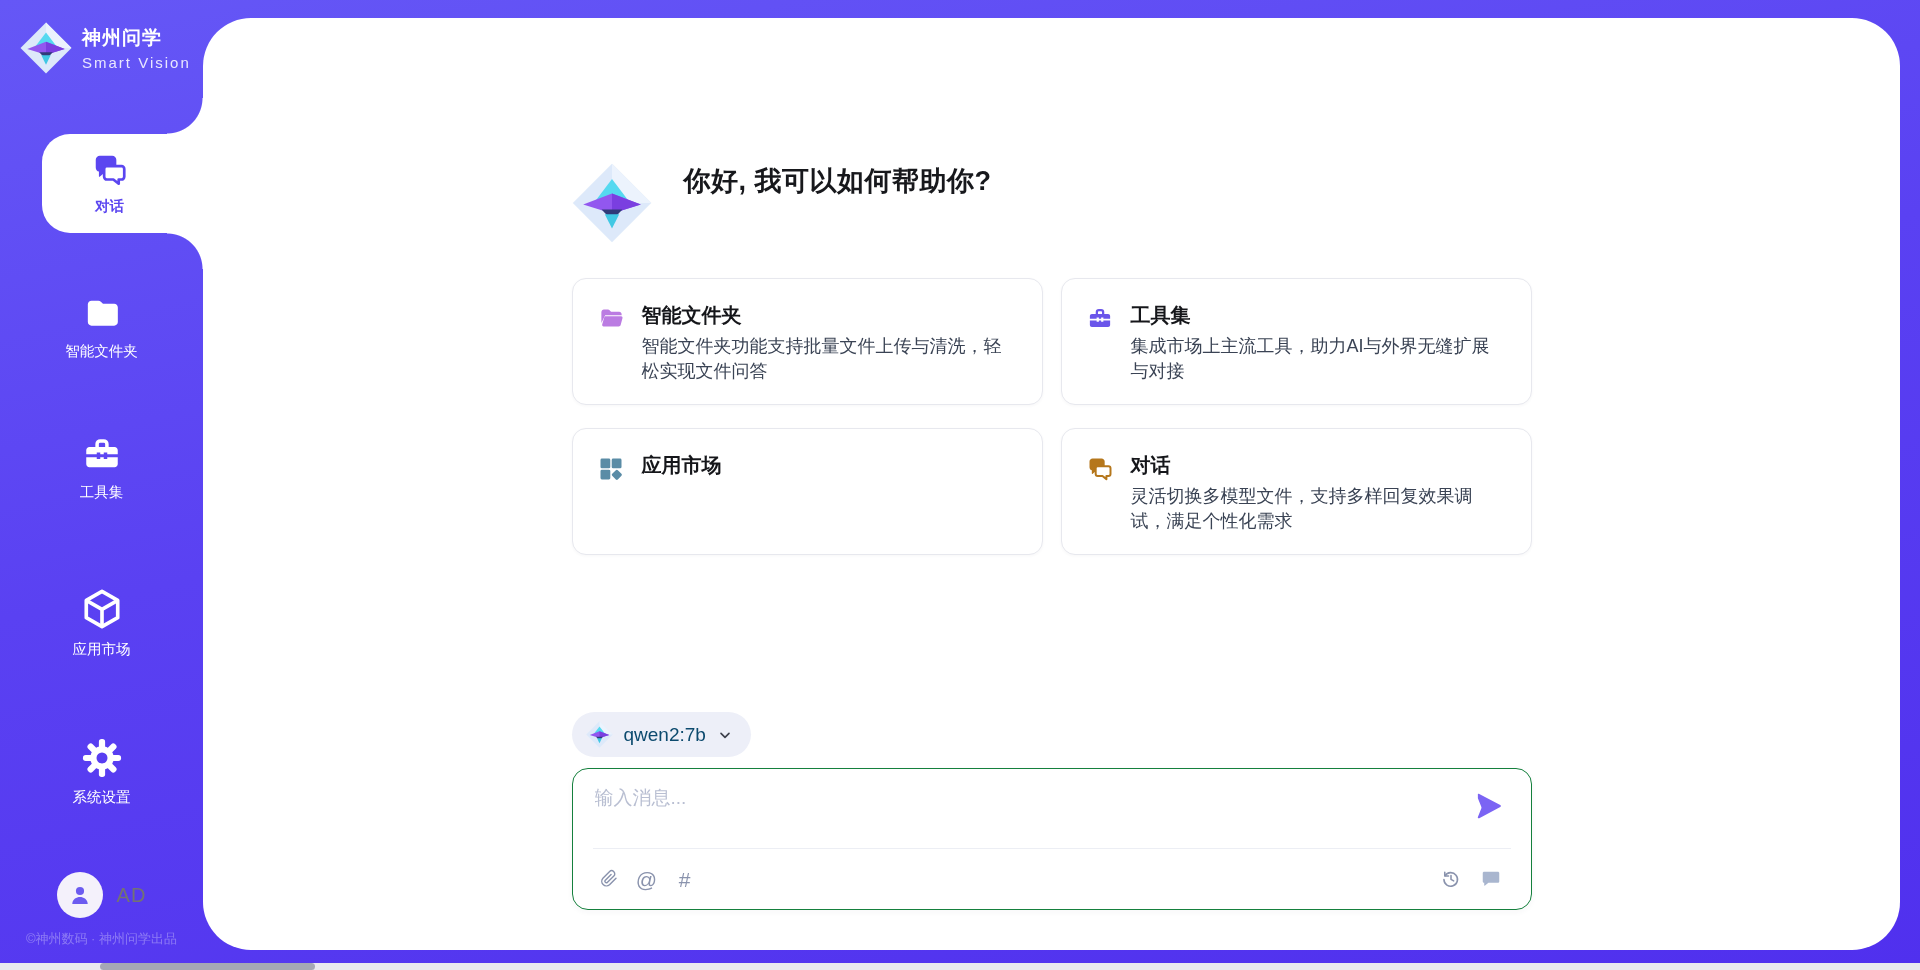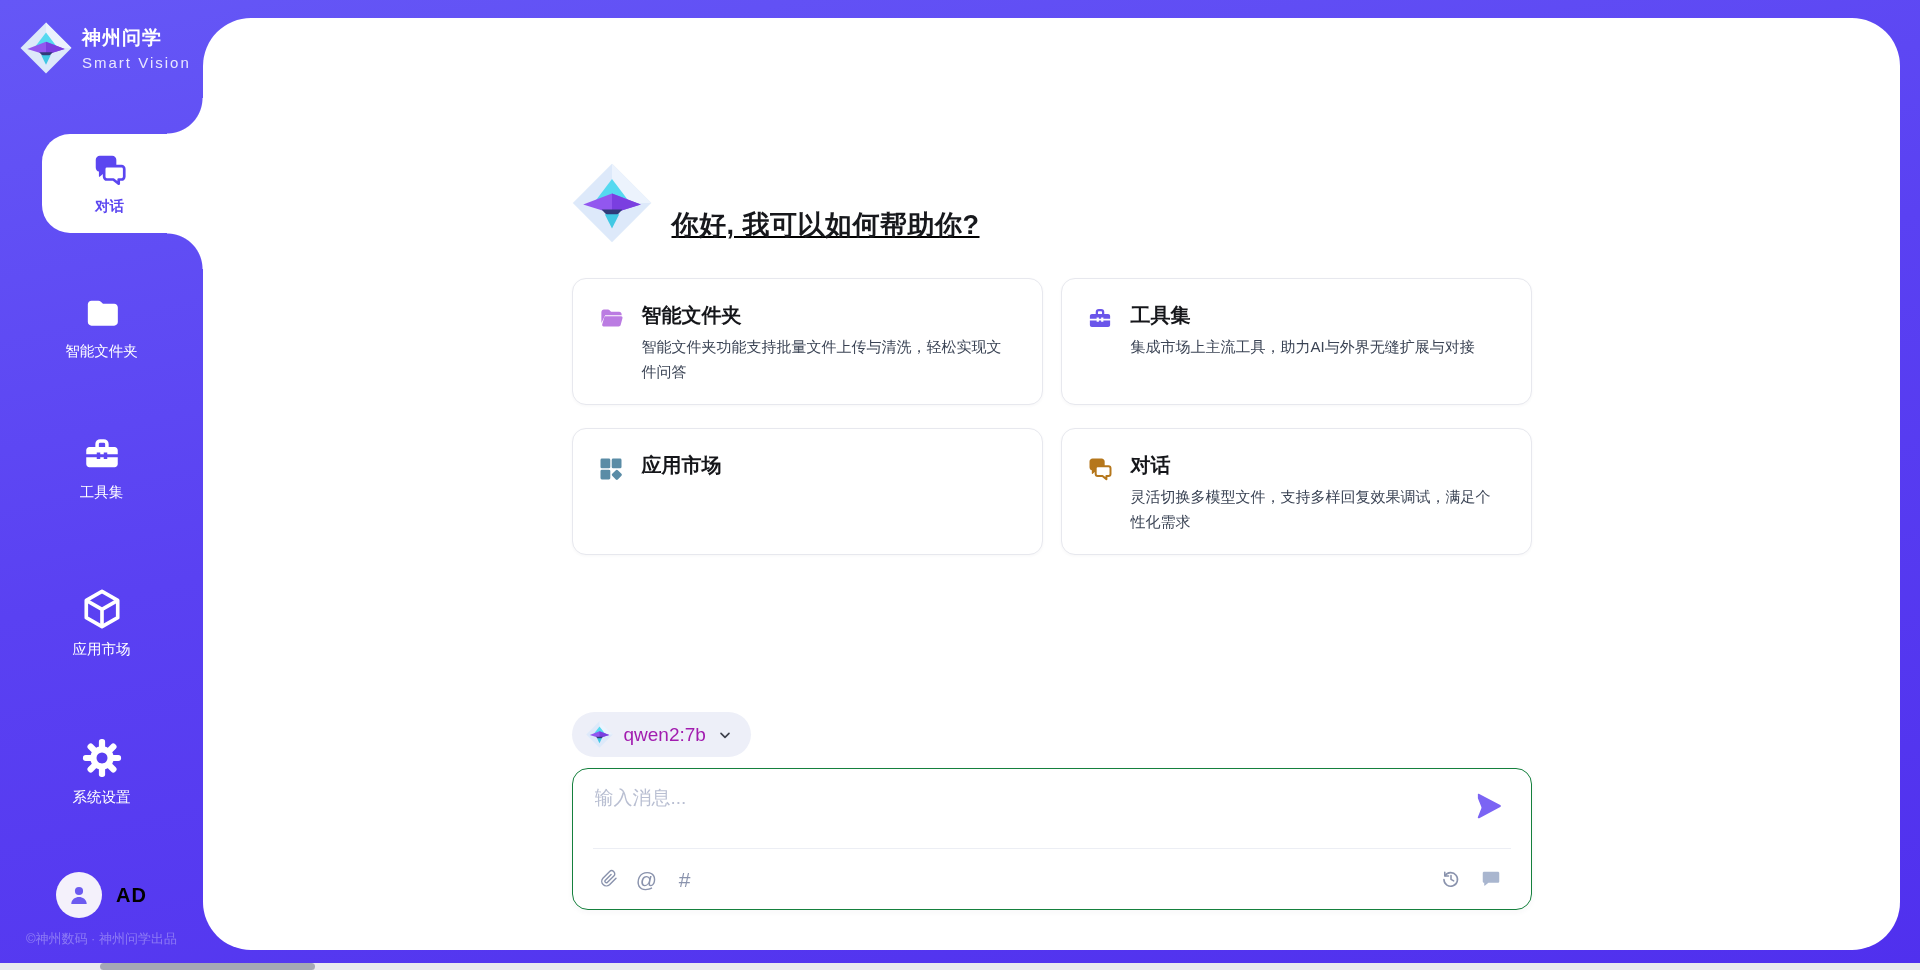--- a/index.html
+++ b/index.html
@@ -30,46 +30,46 @@
     content:""; position:absolute; right:0; width:36px; height:36px; }
   .nav-item.active::before { top:-36px;
     background:radial-gradient(circle 36px at 0 0, rgba(0,0,0,0) 35px, #fff 36px); }
   .nav-item.active::after { bottom:-36px;
     background:radial-gradient(circle 36px at 0 100%, rgba(0,0,0,0) 35px, #fff 36px); }
 
   .user-row { position:absolute; top:872px; left:0; width:203px; display:flex;
     align-items:center; justify-content:center; gap:14px; cursor:pointer; }
   .avatar { width:46px; height:46px; border-radius:50%; background:#f4f1fb;
     display:flex; align-items:center; justify-content:center; }
-  .user-name { color:#000000; font-size:20px; font-weight:700; letter-spacing:1px; }
+  .user-name { color:#737373; font-size:20px; font-weight:400; letter-spacing:1px; }
   .side-footer { position:absolute; top:930px; left:0; width:203px; text-align:center;
     color:rgba(255,255,255,0.32); font-size:13px; }
 
   
   .content { width:960px; margin:0 auto; }
-  .greeting { margin-top:145px; height:80px; display:flex; align-items:flex-end; gap:20px;text-decoration:underline; }
+  .greeting { margin-top:145px; height:80px; display:flex; align-items:flex-start; gap:32px; }
   .greet-diamond { width:80px; height:80px; }
   .greet-title { font-size:27px; font-weight:700; color:#17181c; letter-spacing:0.5px; }
 
   .cards { margin-top:35px; display:grid; grid-template-columns:471px 471px;
     grid-column-gap:18px; grid-row-gap:23px; }
   .card { position:relative; height:127px; border:1px solid #e7e8ee; border-radius:14px;
     background:#fff; box-shadow:0 1px 3px rgba(40,40,80,0.04); cursor:pointer; }
   .card-icon { position:absolute; left:24px; top:26px; }
   .card-title { position:absolute; left:69px; top:23px; font-size:20px; font-weight:700; color:#15161a; }
   .card-desc { position:absolute; left:69px; top:55px; width:372px;
-    font-size:15px; line-height:25px; color:#3a4354; }
+    font-size:18px; line-height:25px; color:#3a4354; }
   .c-folder { color:#bb7ce2; } .c-toolbox { color:#6a55ea; }
   .c-grid { color:#5a8ca6; } .c-chat { color:#b5771c; }
 
   .model-pill { margin-top:157px; width:fit-content; height:45px; background:#edeff8;
     border-radius:23px; display:flex; align-items:center; gap:11px; padding:0 18px 0 14px;
     cursor:pointer; }
   .pill-diamond { width:27px; height:27px; }
-  .pill-label { font-size:19px; color:#a21caf; }
+  .pill-label { font-size:19px; color:#0c4a6e; }
 
   .composer { margin-top:11px; height:142px; border:1px solid #15803d; border-radius:16px;
     background:#fff; position:relative; box-shadow:0 2px 6px rgba(40,40,80,0.04); }
   .composer textarea { position:absolute; left:22px; top:16px; width:860px; height:58px;
     border:none; outline:none; resize:none; font-size:19px; color:#2a2e3a; background:transparent;
     font-family:"Liberation Sans","DejaVu Sans",sans-serif; }
   .composer textarea::placeholder { color:#b9bfd2; }
   .send-btn { position:absolute; right:26px; top:22px; width:32px; height:32px; border:none;
     background:transparent; cursor:pointer; color:#7b64f4; }
   .composer-divider { position:absolute; left:20px; right:20px; top:79px; height:1px; background:#eceef4; }

